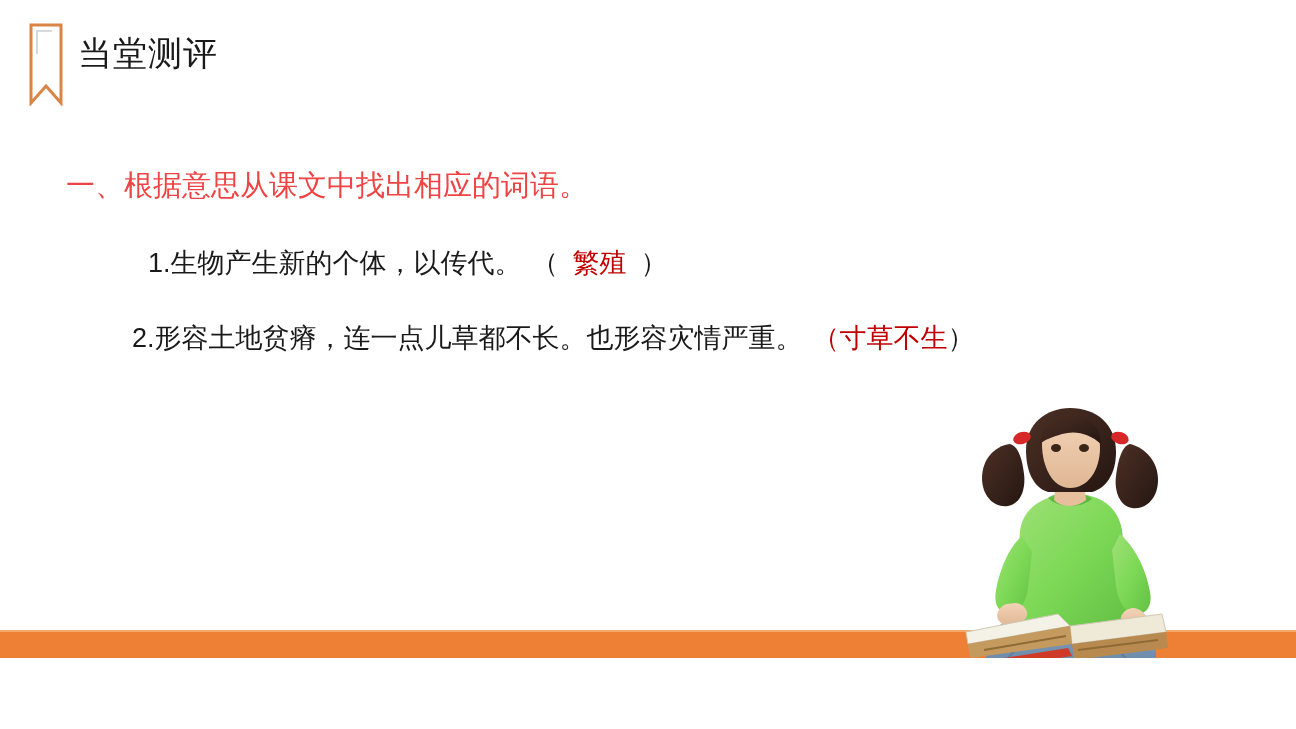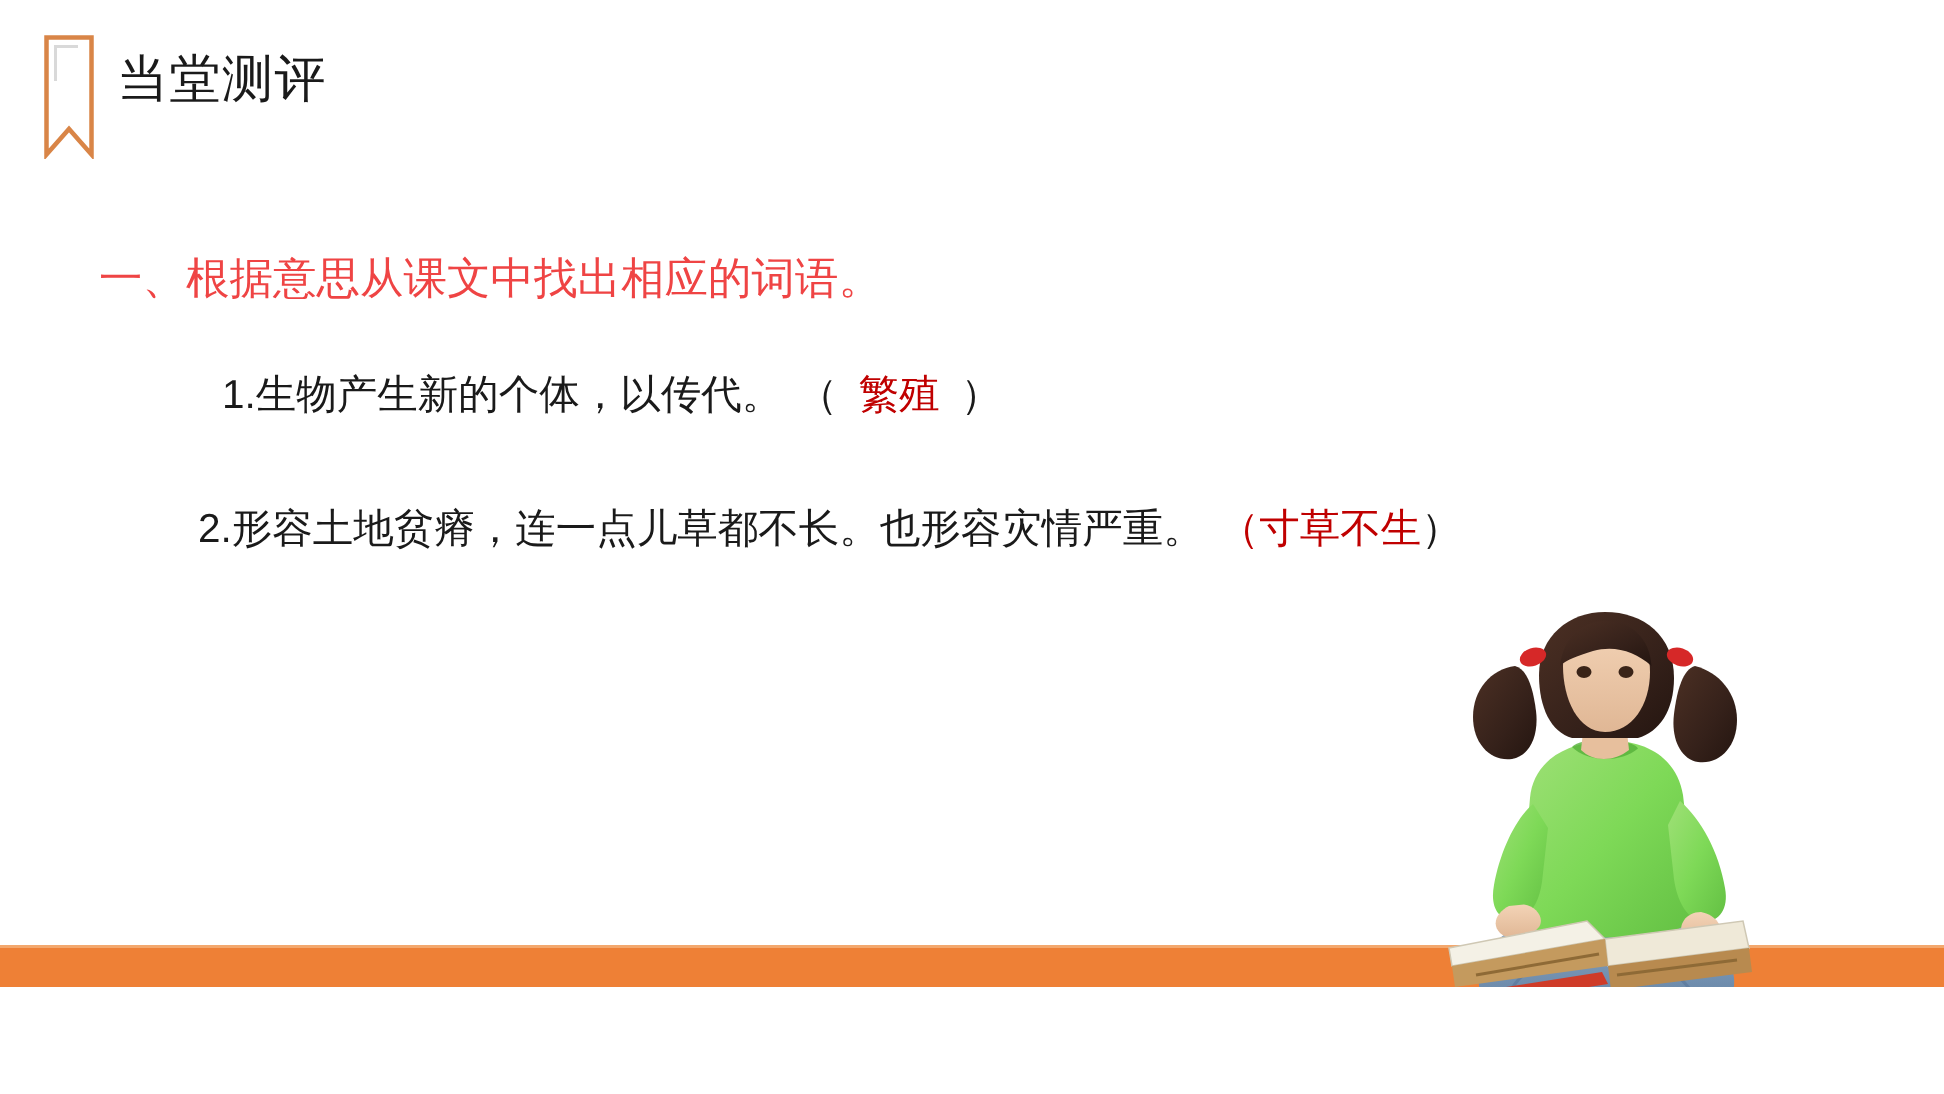--- a/index.html
+++ b/index.html
@@ -80,21 +80,21 @@
     color: #1a1a1a;
     white-space: nowrap;
   }
   .q-item-1 {
     left: 132px;
     top: 245px;
     margin-left: 16px;
   }
   .q-item-2 {
     left: 132px;
-    top: 334px;
+    top: 320px;
   }
   .answer-red {
     color: #c00000;
   }
   .paren {
     color: #1a1a1a;
   }
   .gap-wide {
     display: inline-block;
     width: 14px;

